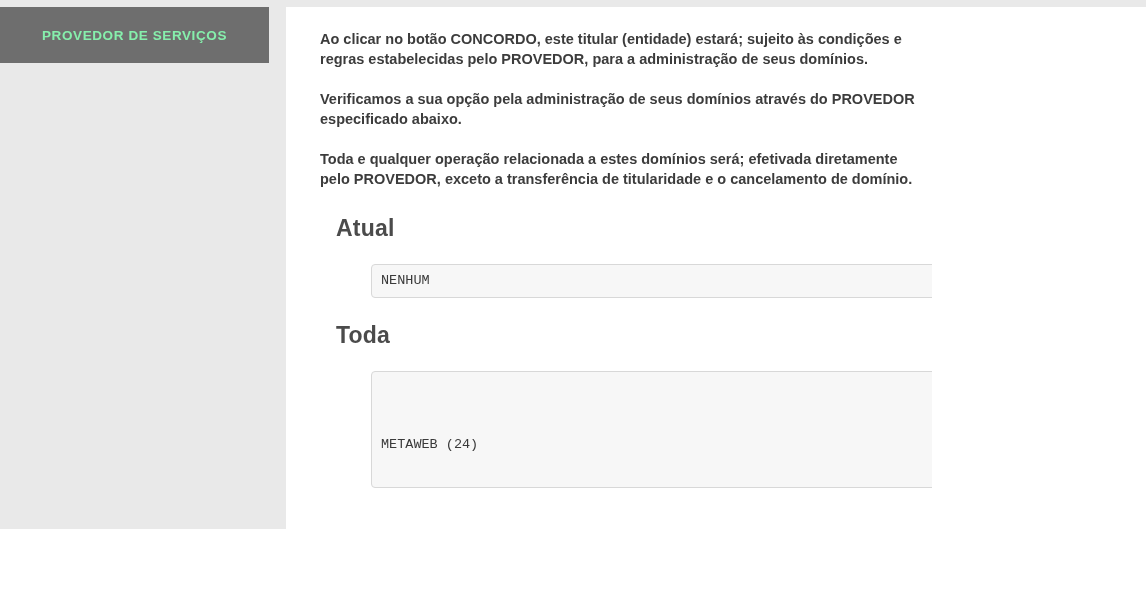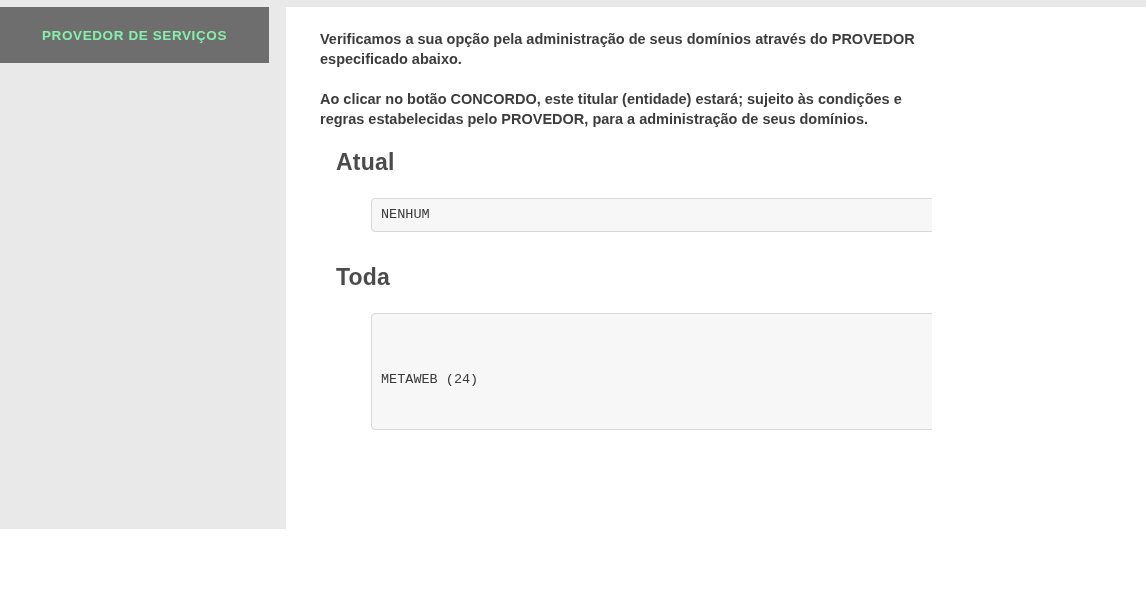--- a/index.html
+++ b/index.html
@@ -103,25 +103,25 @@
     font-family: "Liberation Mono", monospace;
     font-size: 13.5px;
     color: #3a3a3a;
     line-height: 18.7px;
   }
   .box.single {
     height: 34px;
     display: flex;
     align-items: center;
     padding: 0 9px;
-    margin-bottom: 32px;
+    margin-bottom: 24px;
     font-family: Liberation Mono, monospace;
   }
   .box.multi {
-    padding: 20px 9px 10px 9px;
+    padding: 27px 9px 10px 9px;
     height: 117px;
     overflow: hidden;
     white-space: pre;
   }
   .mono-line { white-space: pre; }
 
   
   .bottom-bar {
     position: absolute;
     left: 0;
@@ -138,22 +138,23 @@
 <div class="page">
 
   <div class="top-strip"></div>
 
   <div class="left-col">
     <div class="provider-tab">PROVEDOR DE SERVIÇOS</div>
   </div>
 
   <div class="content">
 
+    <p class="para">Ao clicar no botão CONCORDO, este titular (entidade) estará; sujeito às condições e regras estabelecidas pelo PROVEDOR, para a administração de seus domínios.</p>
     <p class="para">Verificamos a sua opção pela administração de seus domínios através do PROVEDOR especificado abaixo.</p>
-    <p class="para">Ao clicar no botão CONCORDO, este titular (entidade) estará; sujeito às condições e regras estabelecidas pelo PROVEDOR, para a administração de seus domínios.</p>
+    <p class="para last">Toda e qualquer operação relacionada a estes domínios será; efetivada diretamente pelo PROVEDOR, exceto a transferência de titularidade e o cancelamento de domínio.</p>
 
     <h2 class="section-title">Atual</h2>
     <div class="box single">NENHUM</div>
 
     <h2 class="section-title">Toda</h2>
     <div class="box multi">
       <div class="mono-line">METAWEB (24)</div>
       
       
       

